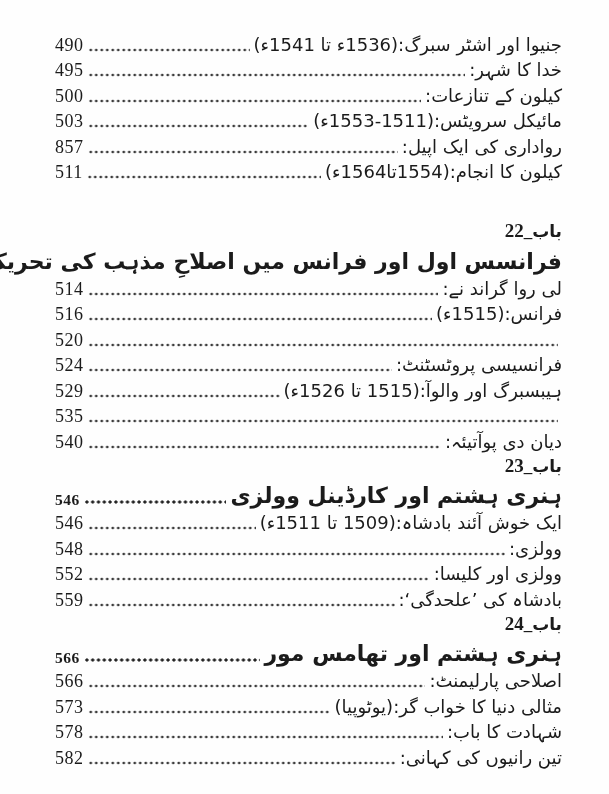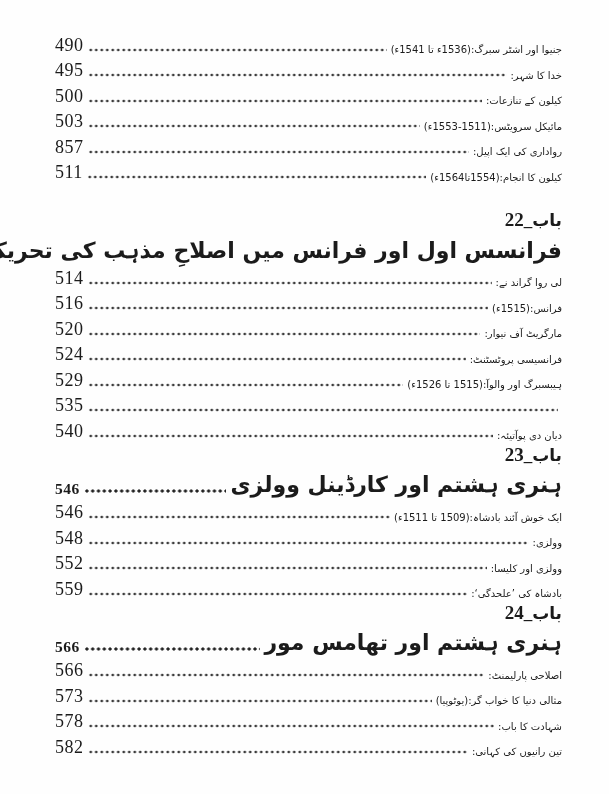--- a/index.html
+++ b/index.html
@@ -16,21 +16,21 @@
   }
   .row {
     display: flex;
     align-items: flex-end;
     height: 25.5px;
   }
   .row[dir="rtl"] { direction: rtl; }
   .label {
     white-space: nowrap;
     font-family: "DejaVu Sans", sans-serif;
-    font-size: 10px;
+    font-size: 18px;
     line-height: 1.15;
   }
   .dots {
     flex: 1 1 auto;
     min-width: 8px;
     height: 12px;
     margin: 0 4px 3px 4px;
     align-self: flex-end;
     background-image: radial-gradient(circle, #3c3c3c 1.15px, rgba(0,0,0,0) 1.65px);
     background-size: 5.5px 12px;
@@ -38,21 +38,21 @@
     background-position: 0 3px;
   }
   .num {
     font-family: "Liberation Serif", serif;
     font-size: 18px;
     line-height: 1.1;
     direction: ltr;
     letter-spacing: 0.5px;
   }
   
-  .chapter { margin-top: 26px; }
+  .chapter { margin-top: 37px; }
   .chapter + .chapter, .chapter.tight { }
   .chapter-head {
     direction: rtl;
     text-align: right;
     height: 24px;
     line-height: 22px;
   }
   .chapter-word {
     font-family: "DejaVu Sans", sans-serif;
     font-weight: bold;
@@ -132,21 +132,20 @@
       <span class="label">لی روا گراند نے:</span>
       <span class="dots"></span>
       <span class="num">514</span>
     </div>
     <div class="row" dir="rtl">
       <span class="label">فرانس:(1515ء)</span>
       <span class="dots"></span>
       <span class="num">516</span>
     </div>
     <div class="row" dir="rtl">
-      <span class="label">مارگریٹ آف نیوار:</span>
       <span class="dots"></span>
       <span class="num">520</span>
     </div>
     <div class="row" dir="rtl">
       <span class="label">فرانسیسی پروٹسٹنٹ:</span>
       <span class="dots"></span>
       <span class="num">524</span>
     </div>
     <div class="row" dir="rtl">
       <span class="label">ہیبسبرگ اور والوآ:(1515 تا 1526ء)</span>

